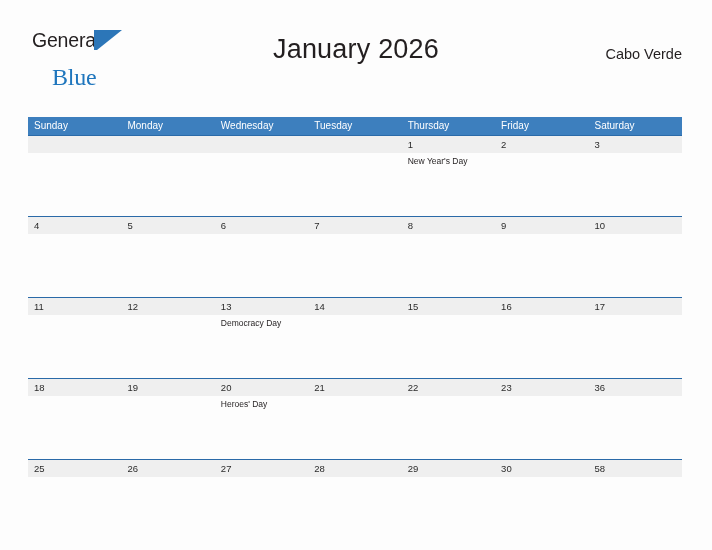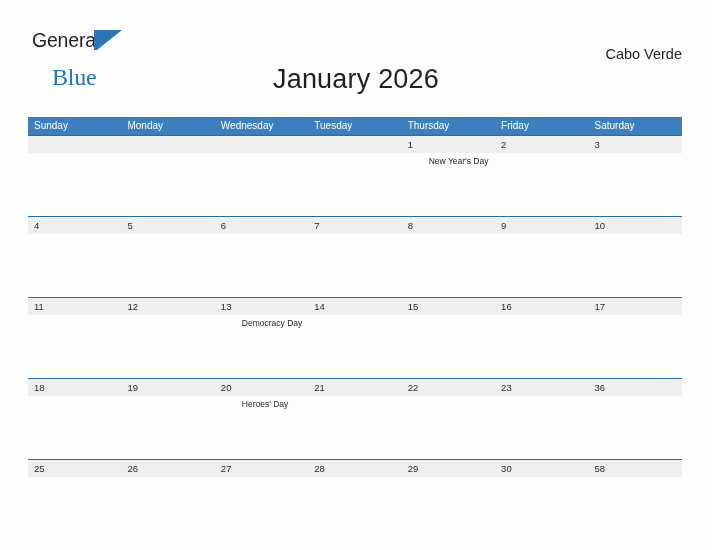--- a/index.html
+++ b/index.html
@@ -87,21 +87,20 @@
     position: absolute;
     left: 0;
     top: 34px;
     width: 712px;
     text-align: center;
     font-size: 27px;
     color: #231f20;
     font-family: "Liberation Sans", sans-serif;
     font-weight: normal;
     letter-spacing: 0.2px;
-    margin-top: 30px;
   }
 
   .cal-subtitle {
     position: absolute;
     right: 30px;
     top: 46px;
     font-size: 14.5px;
     color: #231f20;
     font-family: "Liberation Sans", sans-serif;
   }
@@ -169,21 +168,20 @@
     width: 93.43px;
     padding: 3px 4px 0 6px;
     box-sizing: border-box;
   }
   .event-text {
     font-size: 8.5px;
     line-height: 11px;
     color: #231f20;
     font-family: "Liberation Sans", sans-serif;
     white-space: nowrap;
-    margin-left: 21px;
   }
 </style>
 </head>
 <body>
 
 <div class="page">
 
   <div class="top-bar">
 
     <div class="logo">

